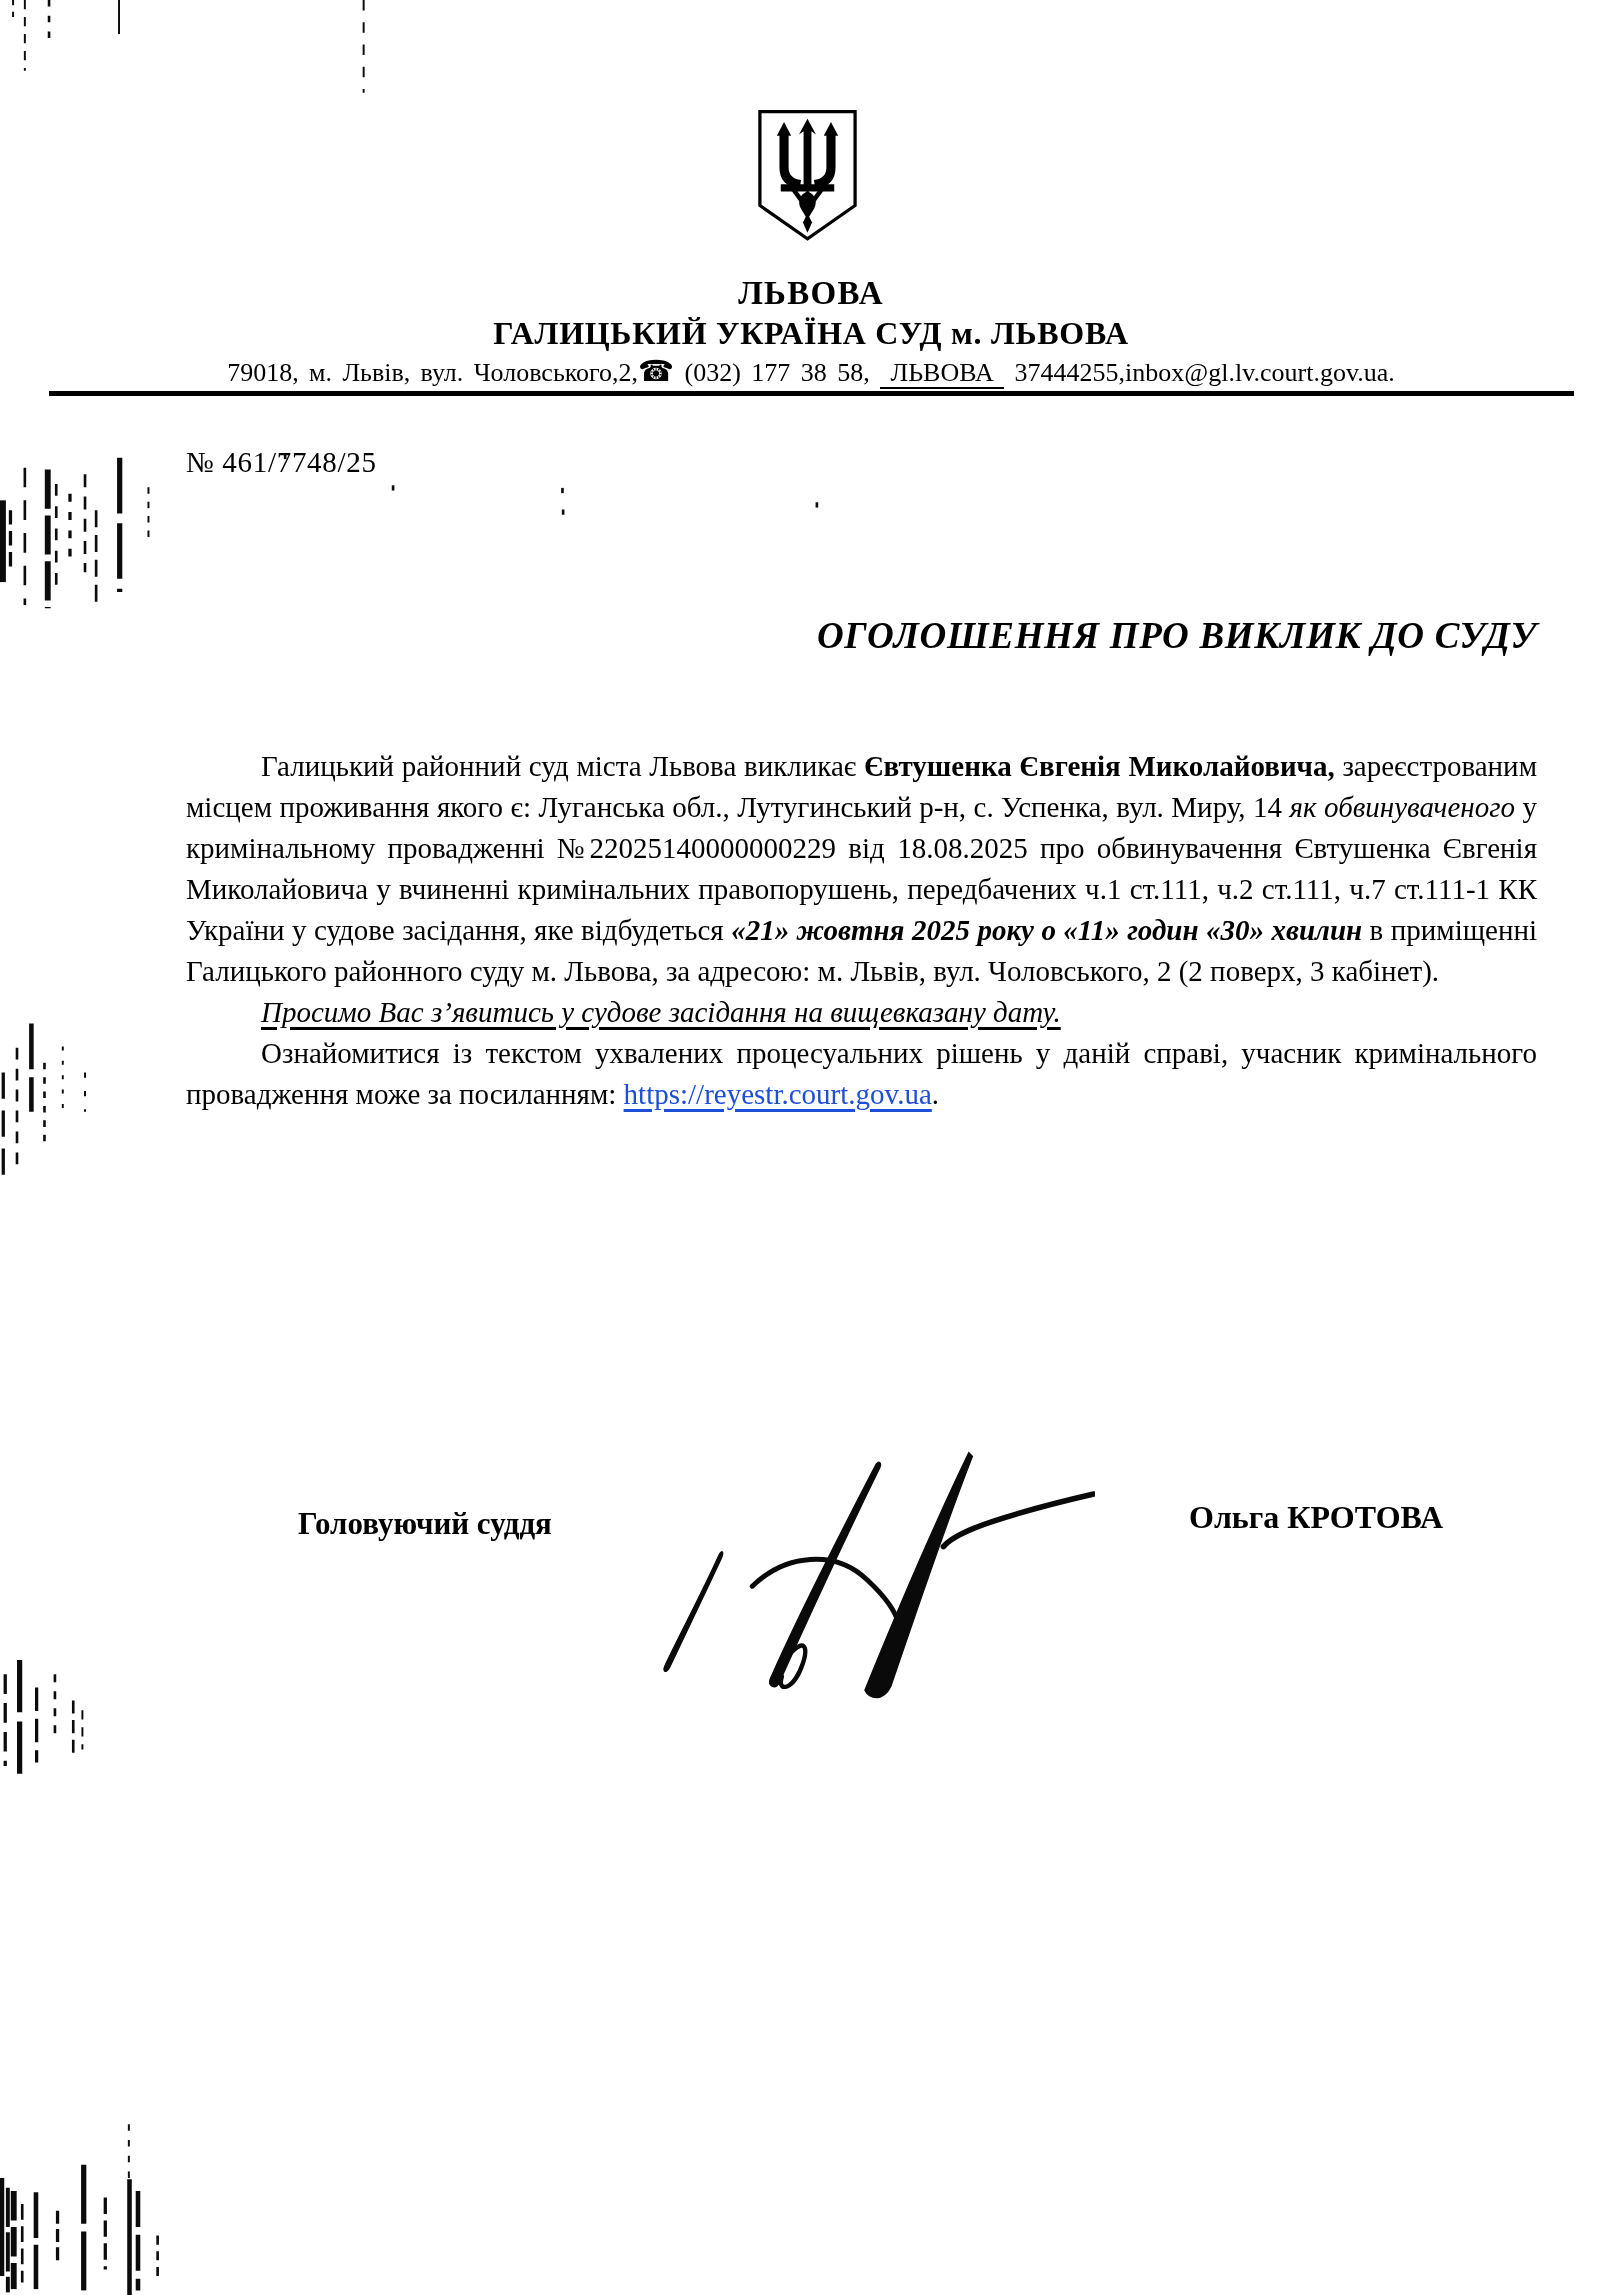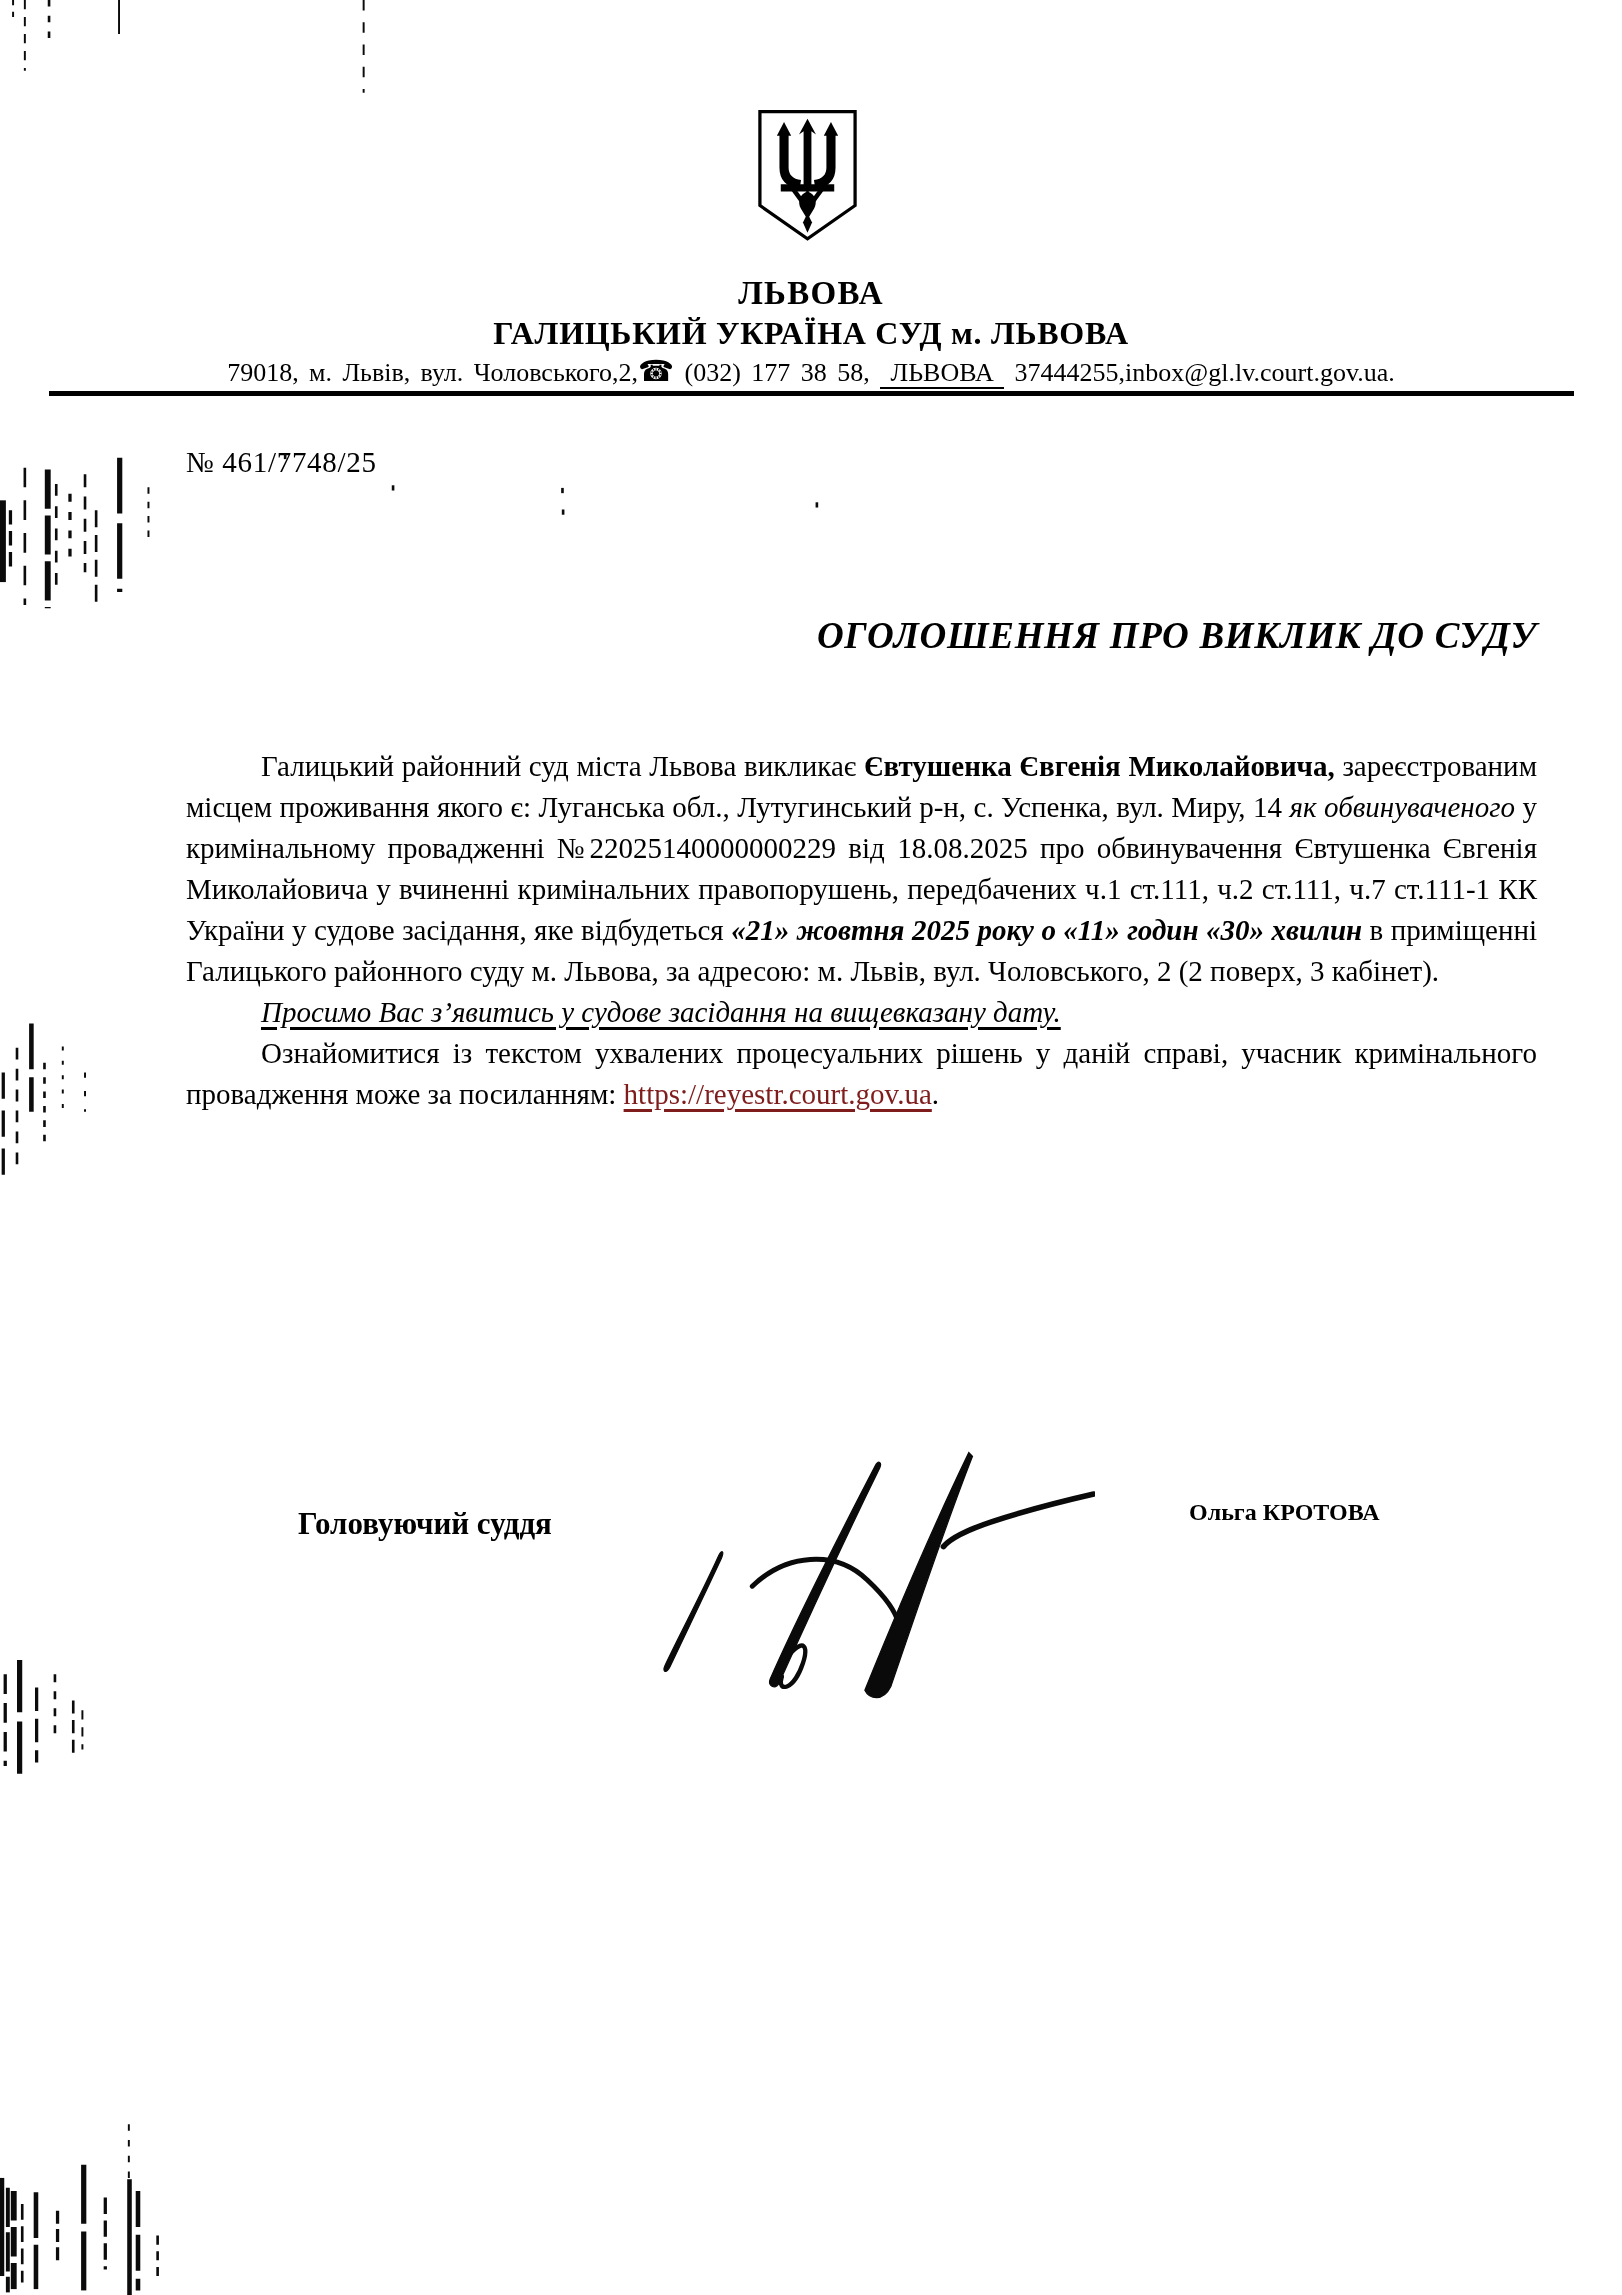--- a/index.html
+++ b/index.html
@@ -40,29 +40,29 @@
   }
   
   .body-text{
     position:absolute;left:186px;top:746px;width:1351px;
     font-size:29px;line-height:41px;text-align:justify;
   }
   .body-text p{margin:0;text-indent:75px;}
   .u-line{text-decoration:underline;text-underline-offset:5.2px;text-decoration-thickness:2.6px;}
   .bold{font-weight:bold;}
   .ital{font-style:italic;}
-  .link{color:#7f1d1d;text-decoration:underline;text-underline-offset:5.2px;text-decoration-thickness:2.6px;}
+  .link{color:#1d4ed8;text-decoration:underline;text-underline-offset:5.2px;text-decoration-thickness:2.6px;}
   
   .sig-role{
     position:absolute;left:298px;top:1506px;
     font-size:31px;font-weight:bold;
   }
   .sig-name{
     position:absolute;left:1189px;top:1499px;
-    font-size:24px;font-weight:bold;
+    font-size:32px;font-weight:bold;
   }
   .sig-scribble{position:absolute;left:631px;top:1406px;width:464px;height:311px;}
   
   .artifacts{position:absolute;left:0;top:0;pointer-events:none;}
 </style>
 </head>
 <body>
 
 <div class="page">
 

